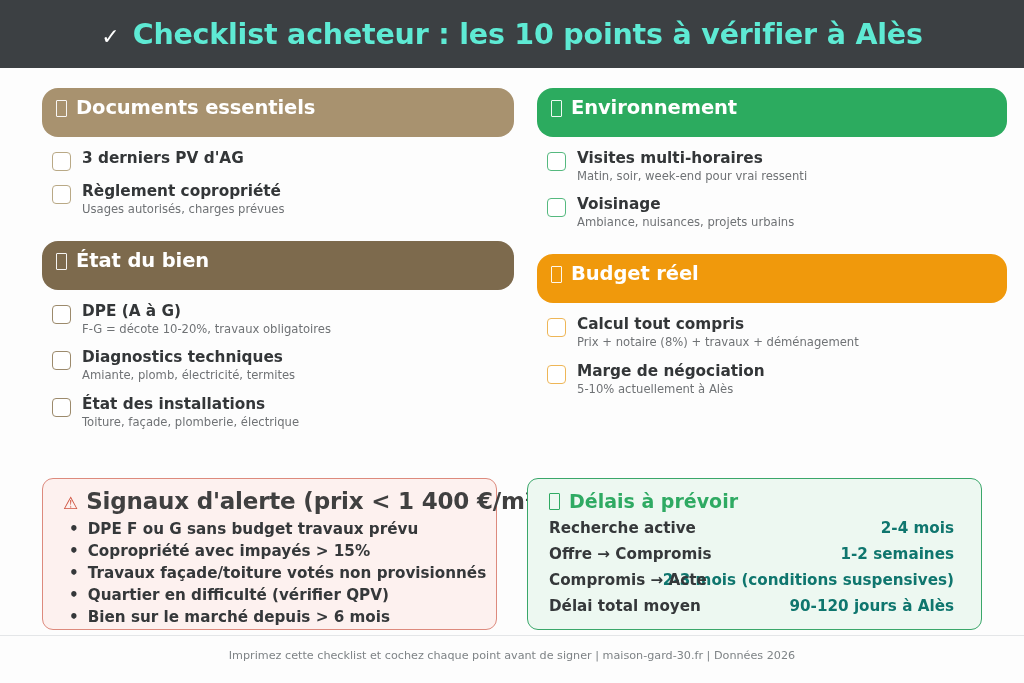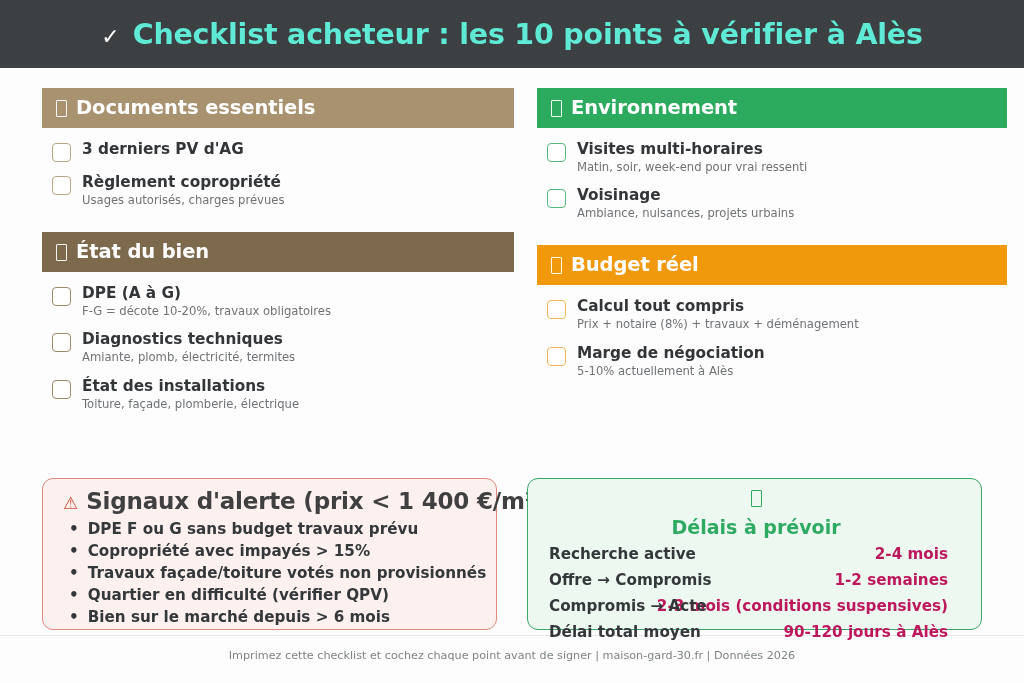--- a/index.html
+++ b/index.html
@@ -62,22 +62,22 @@
   }
   .col-right {
     position: absolute;
     left: 537px;
     top: 20px;
     width: 470px;
   }
 
   
   .sec-header {
-    border-radius: 0;
-    padding: 8px 14px 9px 14px;
+    border-radius: 16px;
+    padding: 8px 14px 18px 14px;
     display: flex;
     align-items: center;
     gap: 9px;
     color: #ffffff;
     margin-bottom: 12px;
   }
   .sec-header .tofu {
     display: inline-block;
     width: 11px;
     height: 17px;
@@ -195,21 +195,20 @@
     border: 1.6px solid #3aa76a;
     border-radius: 11px;
     padding: 11px 18px 10px 18px;
   }
   .delay-title {
     display: flex;
     align-items: center;
     gap: 9px;
     margin-bottom: 7px;
     padding-left: 3px;
-    flex-direction: column;
   }
   .delay-title .tofu-g {
     display: inline-block;
     width: 11px;
     height: 17px;
     border: 1.6px solid #2faa63;
     border-radius: 1px;
     flex: none;
   }
   .delay-title-text {
@@ -228,25 +227,25 @@
     left: 3px;
     top: 0;
     font-size: 15.2px;
     font-weight: bold;
     color: #35383a;
     white-space: nowrap;
     z-index: 2;
   }
   .delay-value {
     position: absolute;
-    right: 15px;
+    right: 9px;
     top: 0;
     font-size: 15.2px;
     font-weight: bold;
-    color: #be185d;
+    color: #0f766e;
     white-space: nowrap;
     z-index: 1;
   }
 
   
   .footer {
     position: absolute;
     left: 0;
     bottom: 8px;
     width: 1024px;

